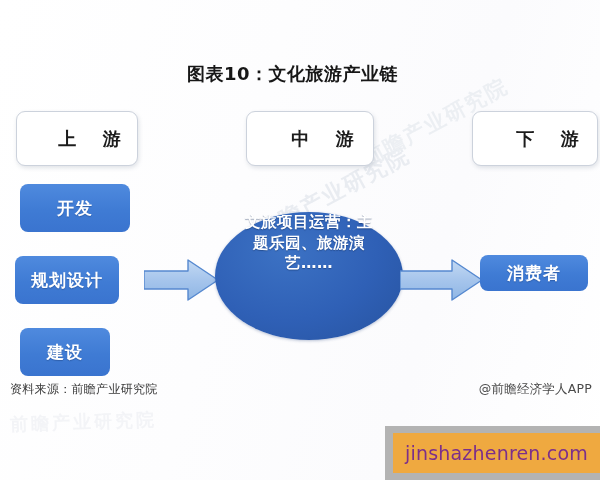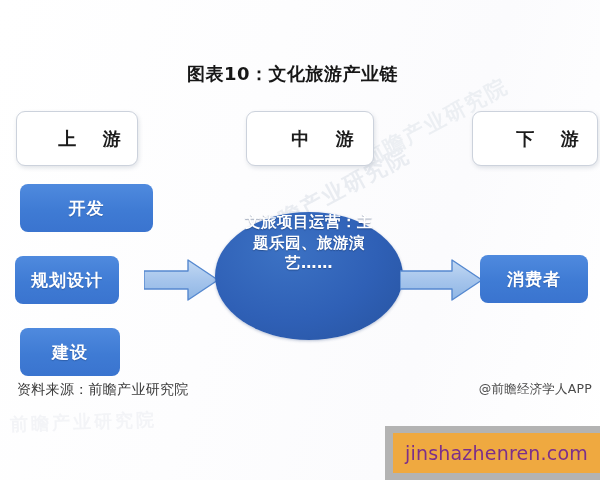--- a/index.html
+++ b/index.html
@@ -82,27 +82,27 @@
     background: linear-gradient(180deg, #4f8ade 0%, #3f7bd4 55%, #3a74cf 100%);
     display: flex;
     align-items: center;
     justify-content: center;
     color: #ffffff;
     font-size: 17px;
     font-weight: 700;
     letter-spacing: 1px;
     text-shadow: 0 1px 1px rgba(20,50,100,0.35);
   }
-  .box-dev  { left: 20px; top: 184px; width: 133px; height: 48px; }
+  .box-dev  { left: 20px; top: 184px; width: 110px; height: 48px; }
   .box-plan { left: 15px; top: 256px; width: 104px; height: 48px; }
-  .box-cons { left: 20px; top: 328px; width: 100px; height: 48px; }
+  .box-cons { left: 20px; top: 328px; width: 90px; height: 48px; }
 
   
   .box-consumer {
-    left: 480px; top: 255px; width: 108px; height: 48px;
+    left: 480px; top: 255px; width: 108px; height: 36px;
     font-size: 17px;
   }
 
   
   .ellipse {
     position: absolute;
     left: 215px; top: 212px;
     width: 188px; height: 128px;
     border-radius: 50%;
     background: radial-gradient(ellipse at 38% 30%, #3c72c4 0%, #2f60b6 55%, #27539f 100%);
@@ -125,22 +125,22 @@
   
   .arrow {
     position: absolute;
   }
   .arrow-left  { left: 144px; top: 258px; width: 74px; height: 44px; }
   .arrow-right { left: 400px; top: 258px; width: 82px; height: 44px; }
 
   
   .source-note {
     position: absolute;
-    left: 17px; top: 381px;
-    font-size: 14px;
+    left: 10px; top: 381px;
+    font-size: 12px;
     color: #3a3a3a;
     letter-spacing: 0.3px;
   }
   .app-note {
     position: absolute;
     right: 8px; top: 381px;
     font-size: 12.5px;
     color: #4a4a4a;
     letter-spacing: 0.2px;
     text-align: right;

